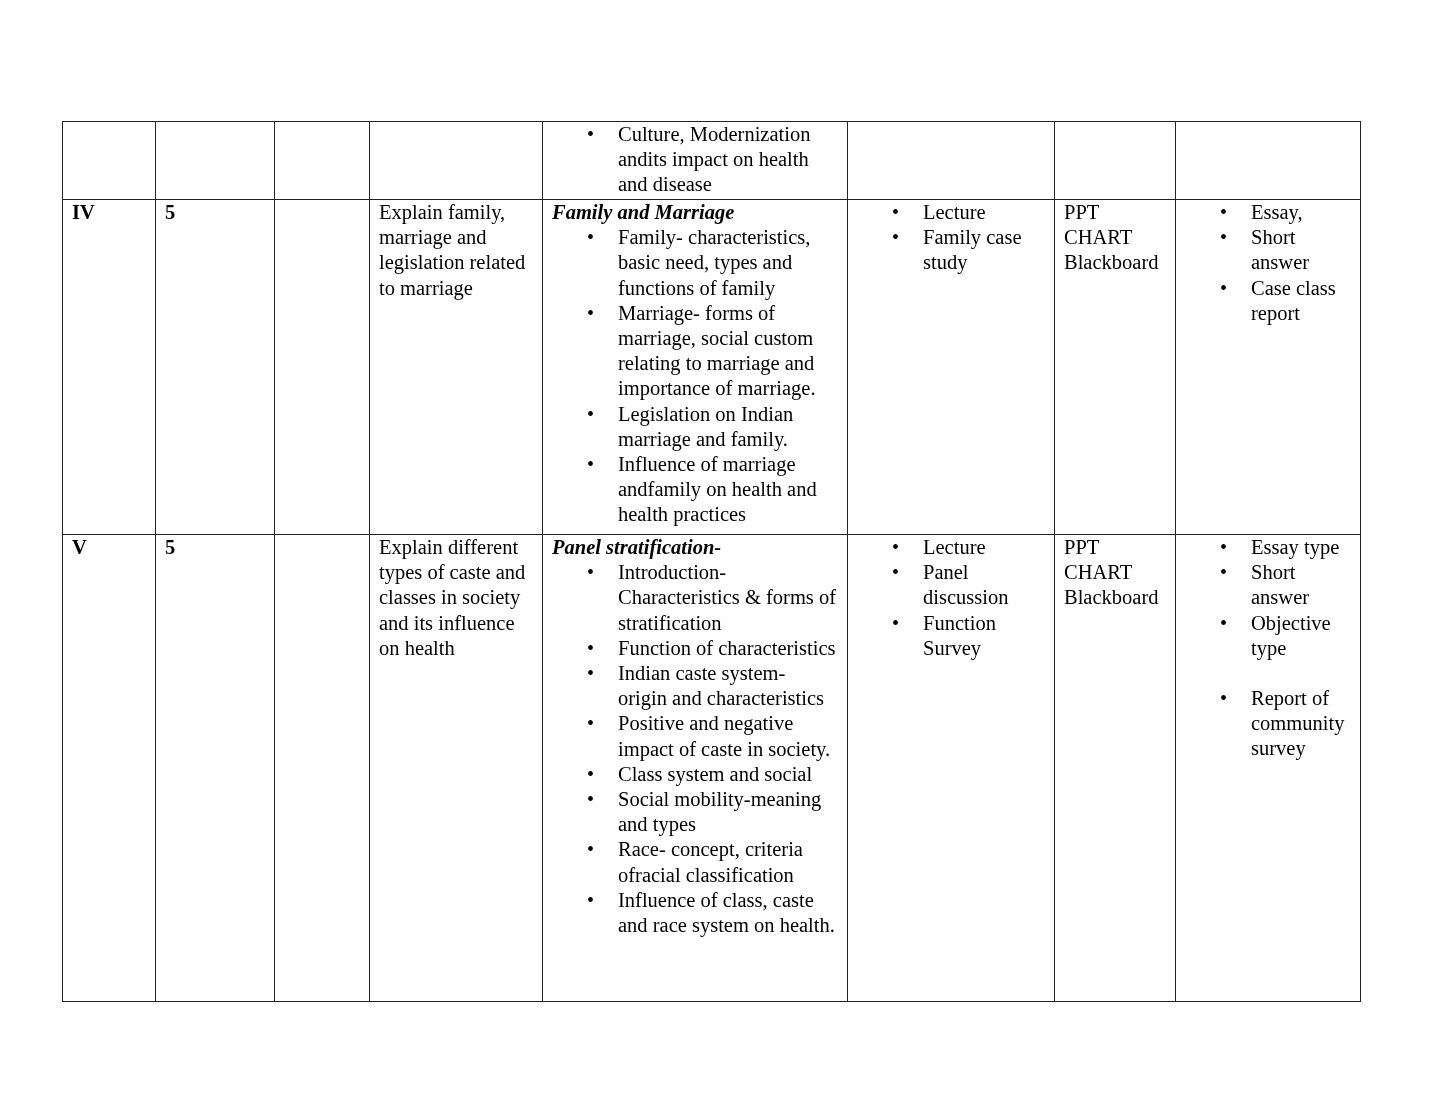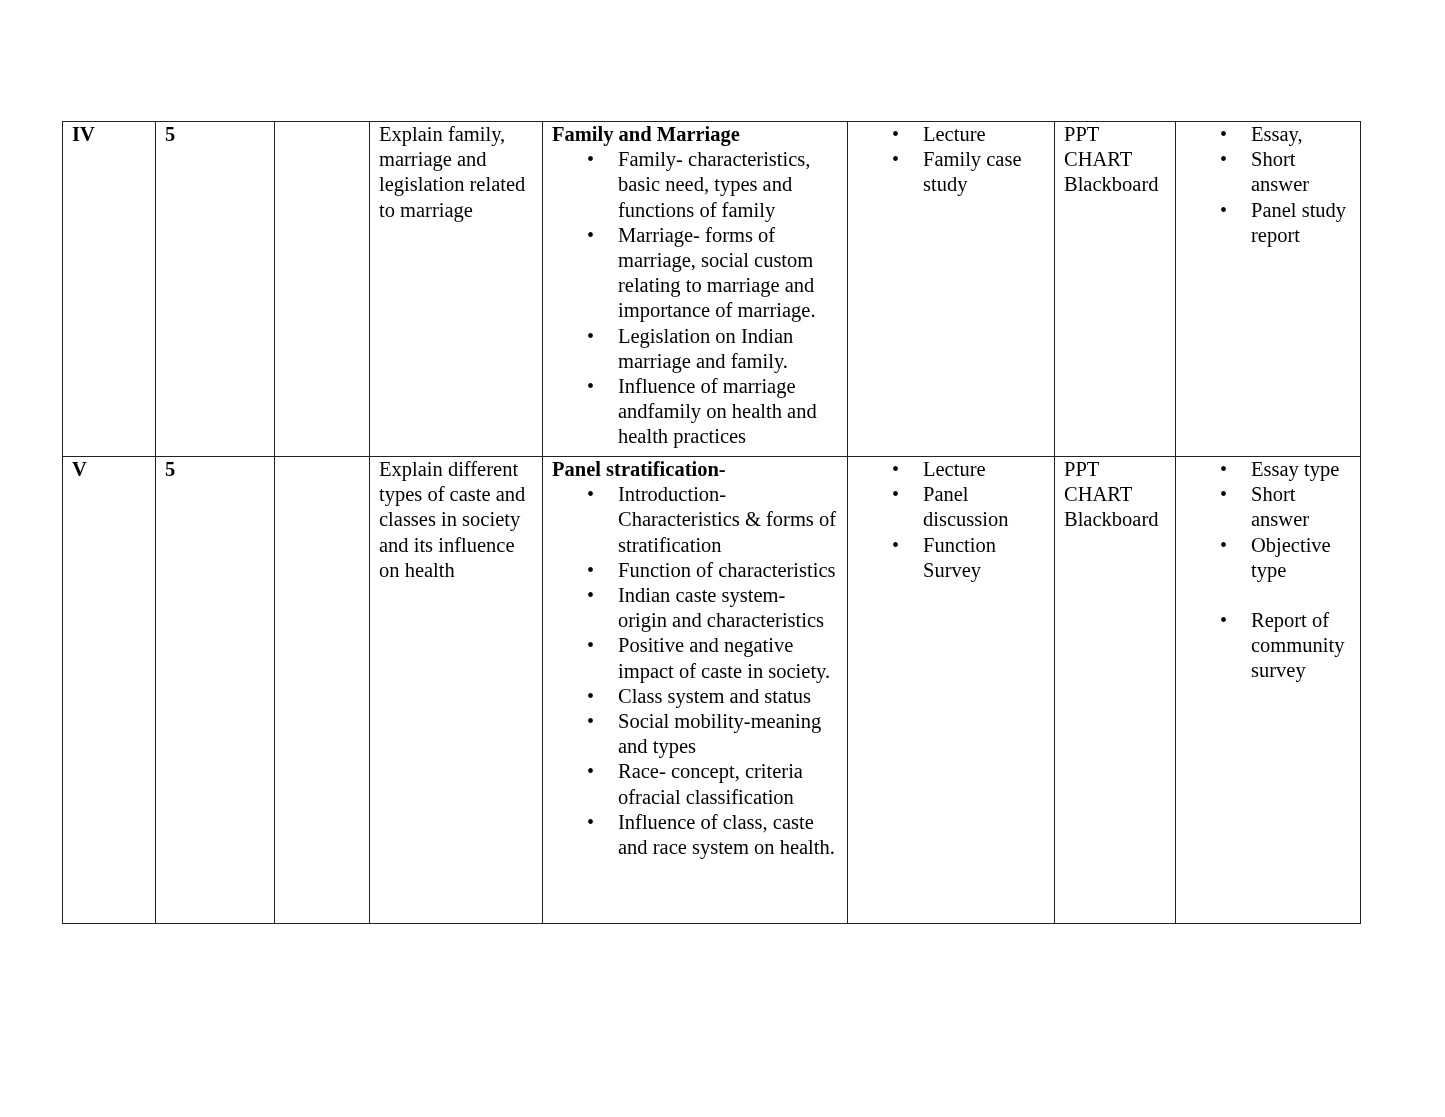--- a/index.html
+++ b/index.html
@@ -3,21 +3,21 @@
   <meta charset="utf-8">
   <style>
     html, body { margin: 0; padding: 0; background: #ffffff; }
     body { width: 1445px; height: 1117px; position: relative; overflow: hidden;
            font-family: "Liberation Serif", "DejaVu Serif", serif; color: #000; }
     table.plan { position: absolute; left: 62px; top: 121px; border-collapse: collapse;
                  table-layout: fixed; width: 1298px; }
     table.plan td { border: 1.3px solid #222; vertical-align: top; padding: 0 8px 0 9px;
                     font-size: 20.5px; line-height: 25.2px; }
     td.bold { font-weight: bold; }
-    .heading { font-weight: bold; display: block; }
+    .heading { font-weight: bold; display: block; font-style: italic; }
     ul { margin: 0; padding: 0; list-style: none; }
     ul li { position: relative; padding-left: 66px; }
     ul li::before { content: "\2022"; position: absolute; left: 35px; top: 0; font-size: 20px; }
     td.ta ul li { padding-left: 66px; font-family: Liberation Serif, serif; }
     td.ev ul li { padding-left: 66px; }
     .gap { height: 25px; }
     tr.r0 { height: 78px; }
     tr.r1 { height: 335px; padding-left: 20px; }
     tr.r2 { height: 467px; }
   </style>
@@ -29,20 +29,34 @@
     <col style="width:93px">
       <col style="width:119px">
       <col style="width:95px">
       <col style="width:173px">
     <col style="width:305px">
       <col style="width:207px">
       <col style="width:121px">
       <col style="width:185px">
   </colgroup>
   <tbody>
+    <tr class="r0">
+      <td class="bold"></td>
+      <td class="bold"></td>
+      <td></td>
+      <td></td>
+      <td>
+        <ul>
+          <li>Culture, Modernization andits impact on health and disease</li>
+        </ul>
+      </td>
+      <td></td>
+      <td></td>
+      <td></td>
+    </tr>
 
     <tr class="r1">
       <td class="bold">IV</td>
       <td class="bold">5</td>
       <td></td>
       <td>Explain family, marriage and legislation related to marriage</td>
       <td>
         <span class="heading">Family and Marriage</span>
         <ul>
           <li>Family- characteristics, basic need, types and functions of family</li>
@@ -59,38 +73,38 @@
       </td>
       <td>
         <div>PPT</div>
         <div>CHART</div>
         <div>Blackboard</div>
       </td>
       <td class="ev">
         <ul>
           <li>Essay,</li>
           <li>Short answer</li>
-          <li>Panel study report</li>
+          <li>Case class report</li>
         </ul>
       </td>
     </tr>
 
     <tr class="r2">
       <td class="bold">V</td>
       <td class="bold">5</td>
       <td></td>
       <td>Explain different types of caste and classes in society and its influence on health</td>
       <td>
         <span class="heading">Panel stratification-</span>
         <ul>
           <li>Introduction- Characteristics &amp; forms of stratification</li>
           <li>Function of characteristics</li>
           <li>Indian caste system- origin and characteristics</li>
           <li>Positive and negative impact of caste in society.</li>
-          <li>Class system and status</li>
+          <li>Class system and social</li>
           <li>Social mobility-meaning and types</li>
           <li>Race- concept, criteria ofracial classification</li>
           <li>Influence of class, caste and race system on health.</li>
         </ul>
       </td>
       <td class="ta">
         <ul>
           <li>Lecture</li>
           <li>Panel discussion</li>
           <li>Function Survey</li>

